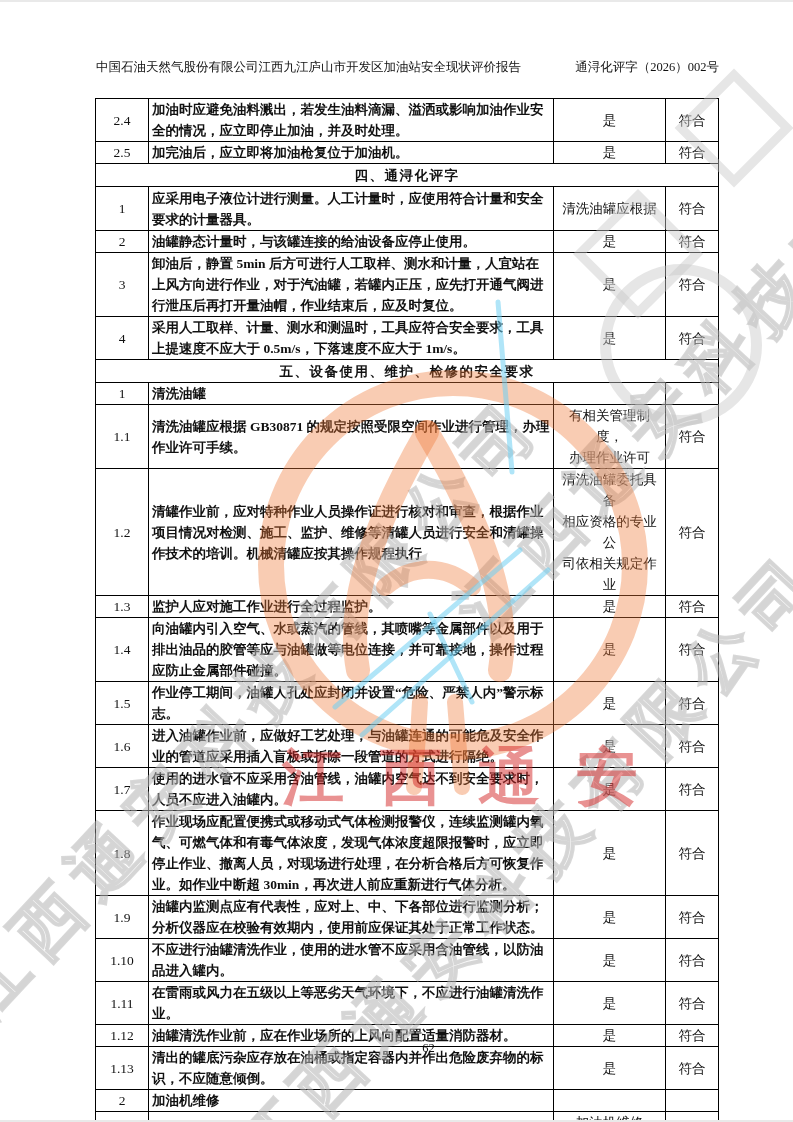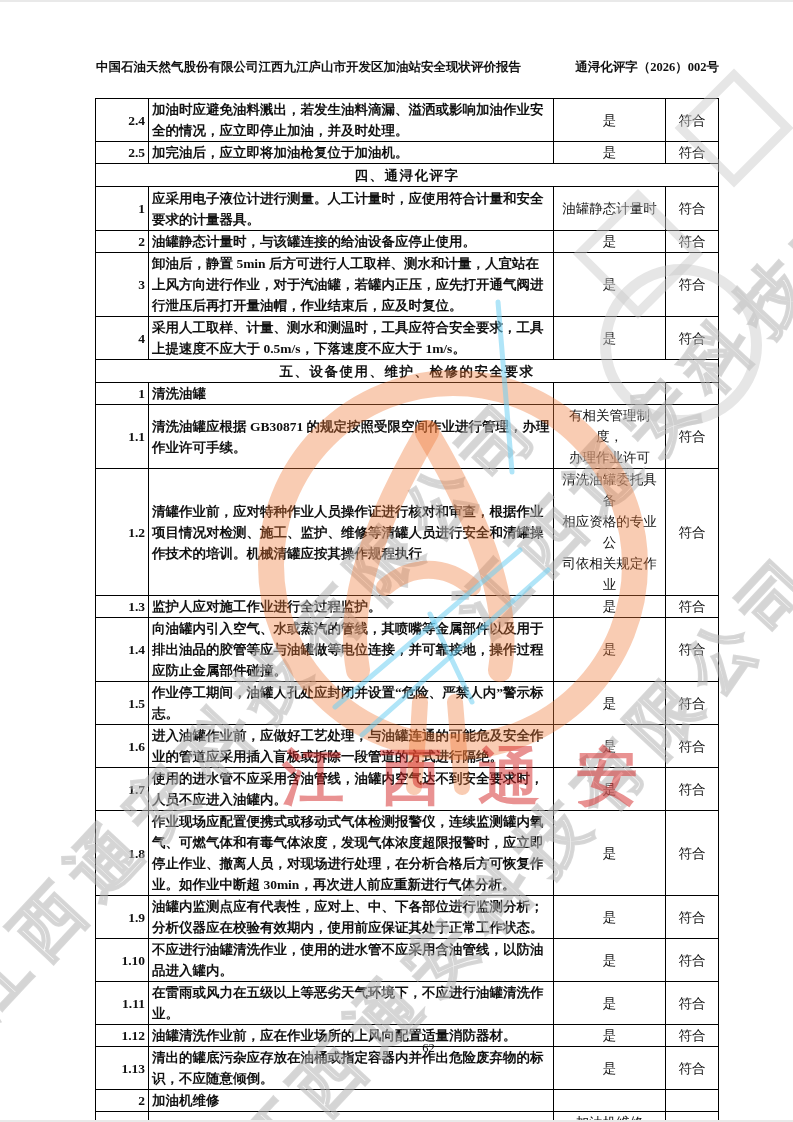--- a/index.html
+++ b/index.html
@@ -1,24 +1,24 @@
 <!DOCTYPE html>
 <html><head>
 <meta charset="utf-8">
 <style>
   html,body{margin:0;padding:0;background:#ffffff;}
   .page{position:relative;width:793px;height:1122px;background:#fff;overflow:hidden;
         font-family:"Liberation Serif","DejaVu Serif",serif;color:#111;
         border-top:2px solid #e9e9e9;border-bottom:2px solid #e9e9e9;box-sizing:border-box;}
   .doc-header{position:absolute;top:57px;left:96px;width:623px;display:flex;
-        justify-content:space-between;align-items:flex-end;font-size:12.5px;font-weight:bold;white-space:nowrap;}
+        justify-content:space-between;align-items:flex-end;font-size:12.5px;font-weight:normal;white-space:nowrap;}
   .checklist{position:absolute;top:96px;left:95px;width:623px;border-collapse:collapse;table-layout:fixed;z-index:1;}
   .checklist td{border:1.5px solid #000;padding:0 3px;font-size:13.5px;line-height:21px;
         vertical-align:middle;overflow:hidden;word-break:break-all;}
-  .num-cell{text-align:right;font-weight:bold;font-size:13px;padding:0 1px;margin-top:6px;}
+  .num-cell{text-align:center;font-weight:normal;font-size:13px;padding:0 1px;margin-top:6px;}
   .content-cell{text-align:left;font-weight:bold;}
   .status-cell,.conclusion-cell{text-align:center;white-space:pre-line;}
   .section-cell{text-align:center;font-weight:bold;font-size:15px;letter-spacing:1.5px;}
   .page-footer{position:absolute;top:1039px;left:0;width:100%;text-align:center;font-size:12.5px;margin-left:32px;}
 
   
   .watermark{position:absolute;inset:0;pointer-events:none;z-index:5;}
   .wm-diag{position:absolute;font-family:"Liberation Sans","DejaVu Sans",sans-serif;
         font-size:68px;font-weight:bold;letter-spacing:14px;white-space:nowrap;
         color:rgba(205,205,205,0.14);-webkit-text-stroke:2px rgba(178,178,178,0.50);
@@ -66,21 +66,21 @@
           <td class="content-cell">加完油后，应立即将加油枪复位于加油机。</td>
           <td class="status-cell">是</td>
           <td class="conclusion-cell">符合</td>
         </tr>
         <tr style="height: 23px;">
           <td class="section-cell" colspan="4">四、通浔化评字</td>
         </tr>
         <tr style="height: 44px;">
           <td class="num-cell">1</td>
           <td class="content-cell">应采用电子液位计进行测量。人工计量时，应使用符合计量和安全要求的计量器具。</td>
-          <td class="status-cell">油罐静态计量时</td>
+          <td class="status-cell">清洗油罐应根据</td>
           <td class="conclusion-cell">符合</td>
         </tr>
         <tr style="height: 22px;">
           <td class="num-cell">2</td>
           <td class="content-cell">油罐静态计量时，与该罐连接的给油设备应停止使用。</td>
           <td class="status-cell">是</td>
           <td class="conclusion-cell">符合</td>
         </tr>
         <tr style="height: 63px;">
           <td class="num-cell">3</td>

